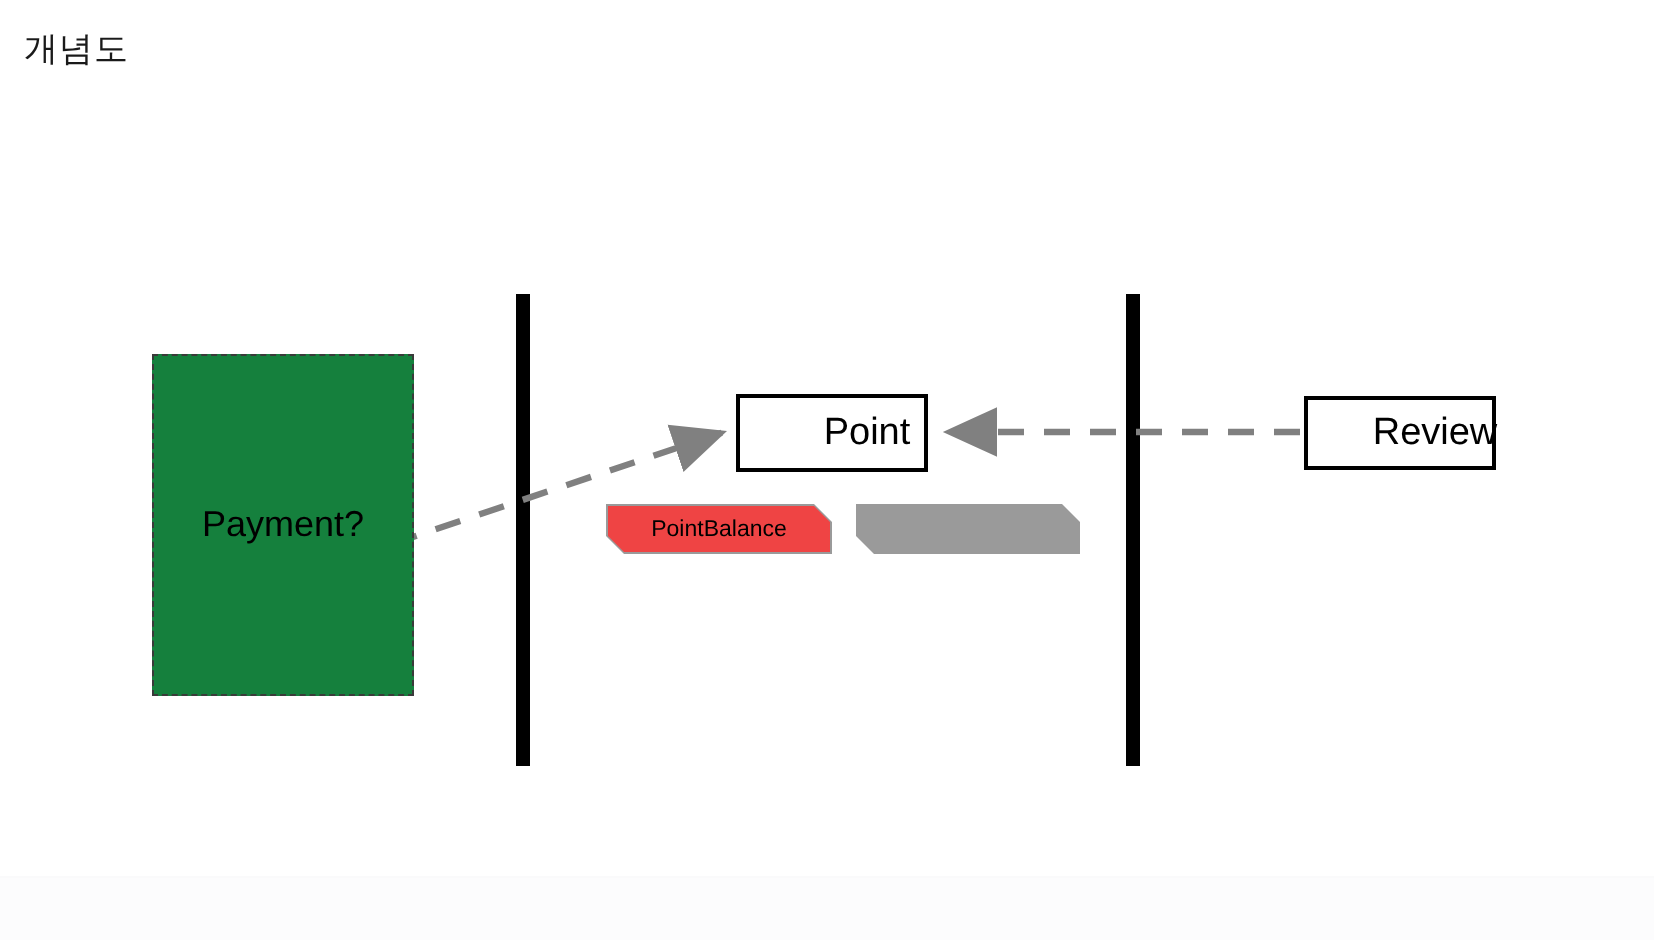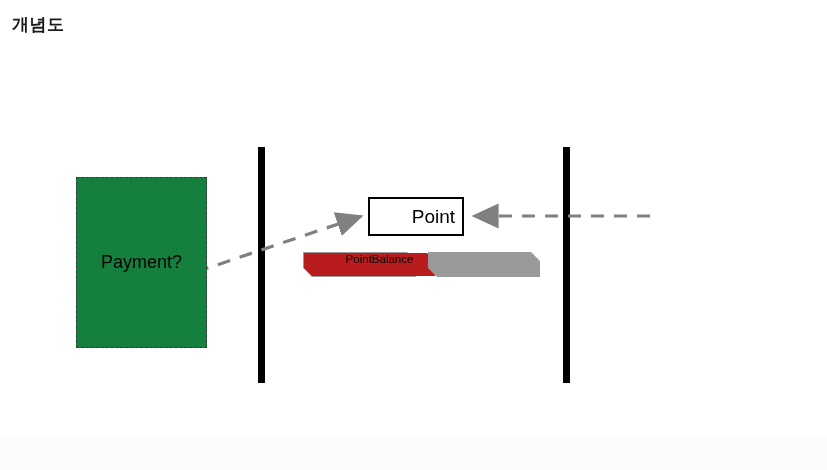--- a/index.html
+++ b/index.html
@@ -25,21 +25,21 @@
     width: 827px;
     height: 32px;
     background: #fcfcfd;
     border-top: 1px solid #fafafb;
   }
   #diagram-title {
     position: absolute;
     left: 12px;
     top: 13px;
     font-size: 17px;
-    font-weight: bold;
+    font-weight: normal;
     color: #1a1a1a;
     letter-spacing: 0.5px;
     white-space: nowrap;
   }
   
   .boundary-bar {
     position: absolute;
     width: 7px;
     background: #000000;
   }
@@ -91,27 +91,26 @@
   }
   .entity-box .node-label {
     font-size: 19px;
     color: #000000;
   }
 
   
   .tag-shape {
     position: absolute;
     height: 25px;
-    background: #b91c1c;
+    background: #ef4444;
     display: flex;
-    align-items: flex-start;
+    align-items: center;
     justify-content: center;
     -webkit-clip-path: polygon(0 0, calc(100% - 9px) 0, 100% 9px, 100% 100%, 9px 100%, 0 calc(100% - 9px));
     clip-path: polygon(0 0, calc(100% - 9px) 0, 100% 9px, 100% 100%, 9px 100%, 0 calc(100% - 9px));
-    padding-left: 20px;
   }
   .tag-outline {
     position: absolute;
     height: 25px;
     background: #9a9a9a;
     -webkit-clip-path: polygon(0 0, calc(100% - 9px) 0, 100% 9px, 100% 100%, 9px 100%, 0 calc(100% - 9px));
     clip-path: polygon(0 0, calc(100% - 9px) 0, 100% 9px, 100% 100%, 9px 100%, 0 calc(100% - 9px));
   }
   #tag-pointbalance-outline { left: 303px; top: 252px; width: 113px; }
   #tag-pointbalance         { left: 304px; top: 253px; width: 111px; height: 23px;
@@ -161,20 +160,23 @@
   </svg>
 
   <div id="payment-box">
     <span class="node-label">Payment?</span>
   </div>
 
   <div class="entity-box" id="point-box">
     <span class="node-label">Point</span>
   </div>
 
+  <div class="entity-box" id="review-box">
+    <span class="node-label">Review</span>
+  </div>
 
   <div class="tag-outline" id="tag-pointbalance-outline"></div>
   <div class="tag-shape" id="tag-pointbalance">
     <span class="node-label">PointBalance</span>
   </div>
 
   <div class="tag-outline" id="tag-pointhistory-outline"></div>
 
 </div>
 

